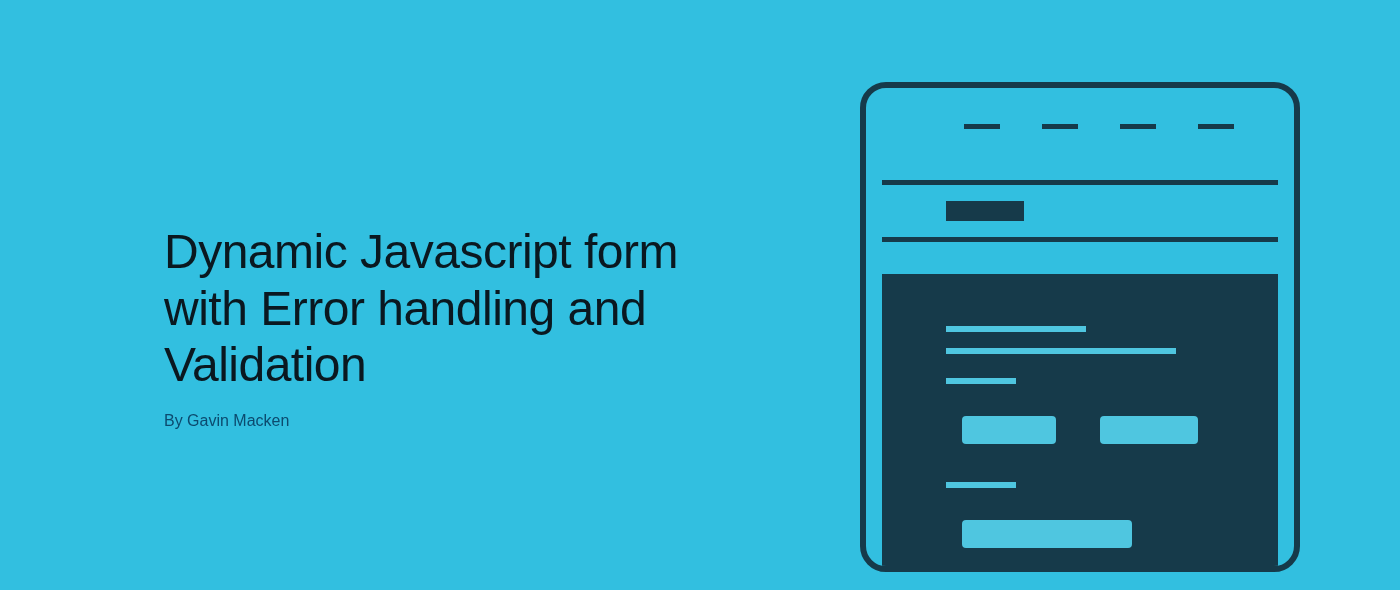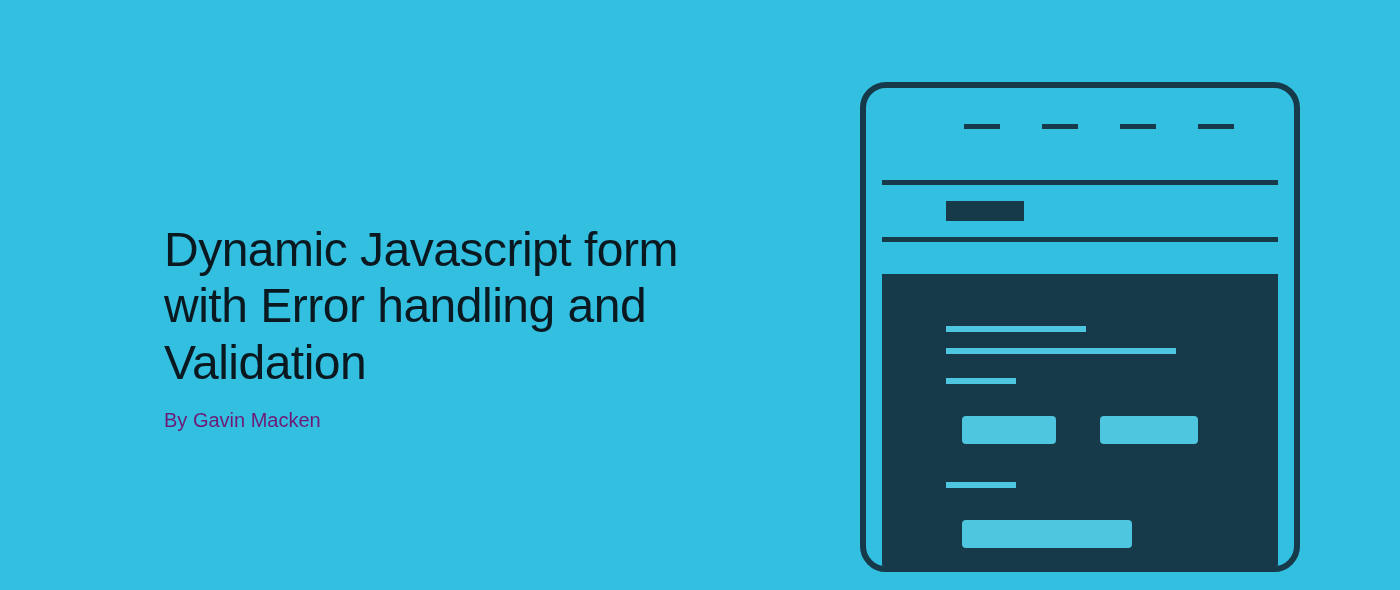--- a/index.html
+++ b/index.html
@@ -26,23 +26,23 @@
       margin-bottom: 18px;
     }
     .subtitle {
       font-size: 26px;
       font-weight: 400;
       line-height: 1.35;
       color: #1a4a5c;
       margin-bottom: 22px;
     }
     .byline {
-      font-size: 20px;
+      font-size: 16px;
       font-weight: 400;
-      color: #701a75;
+      color: #0c4a6e;
     }
     .illus {
       flex: 0 0 auto;
     }
     .browser {
       width: 440px;
       height: 490px;
       border: 6px solid #163A4A;
       border-radius: 26px;
       background: #32BFE0;

